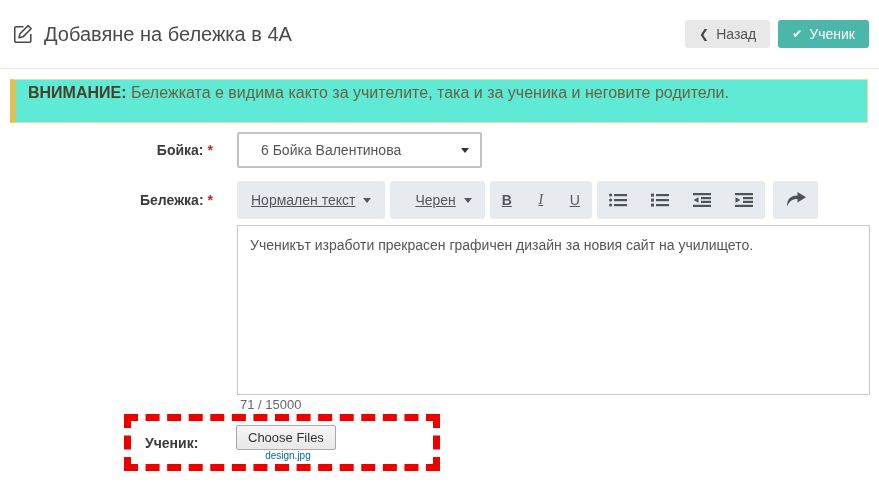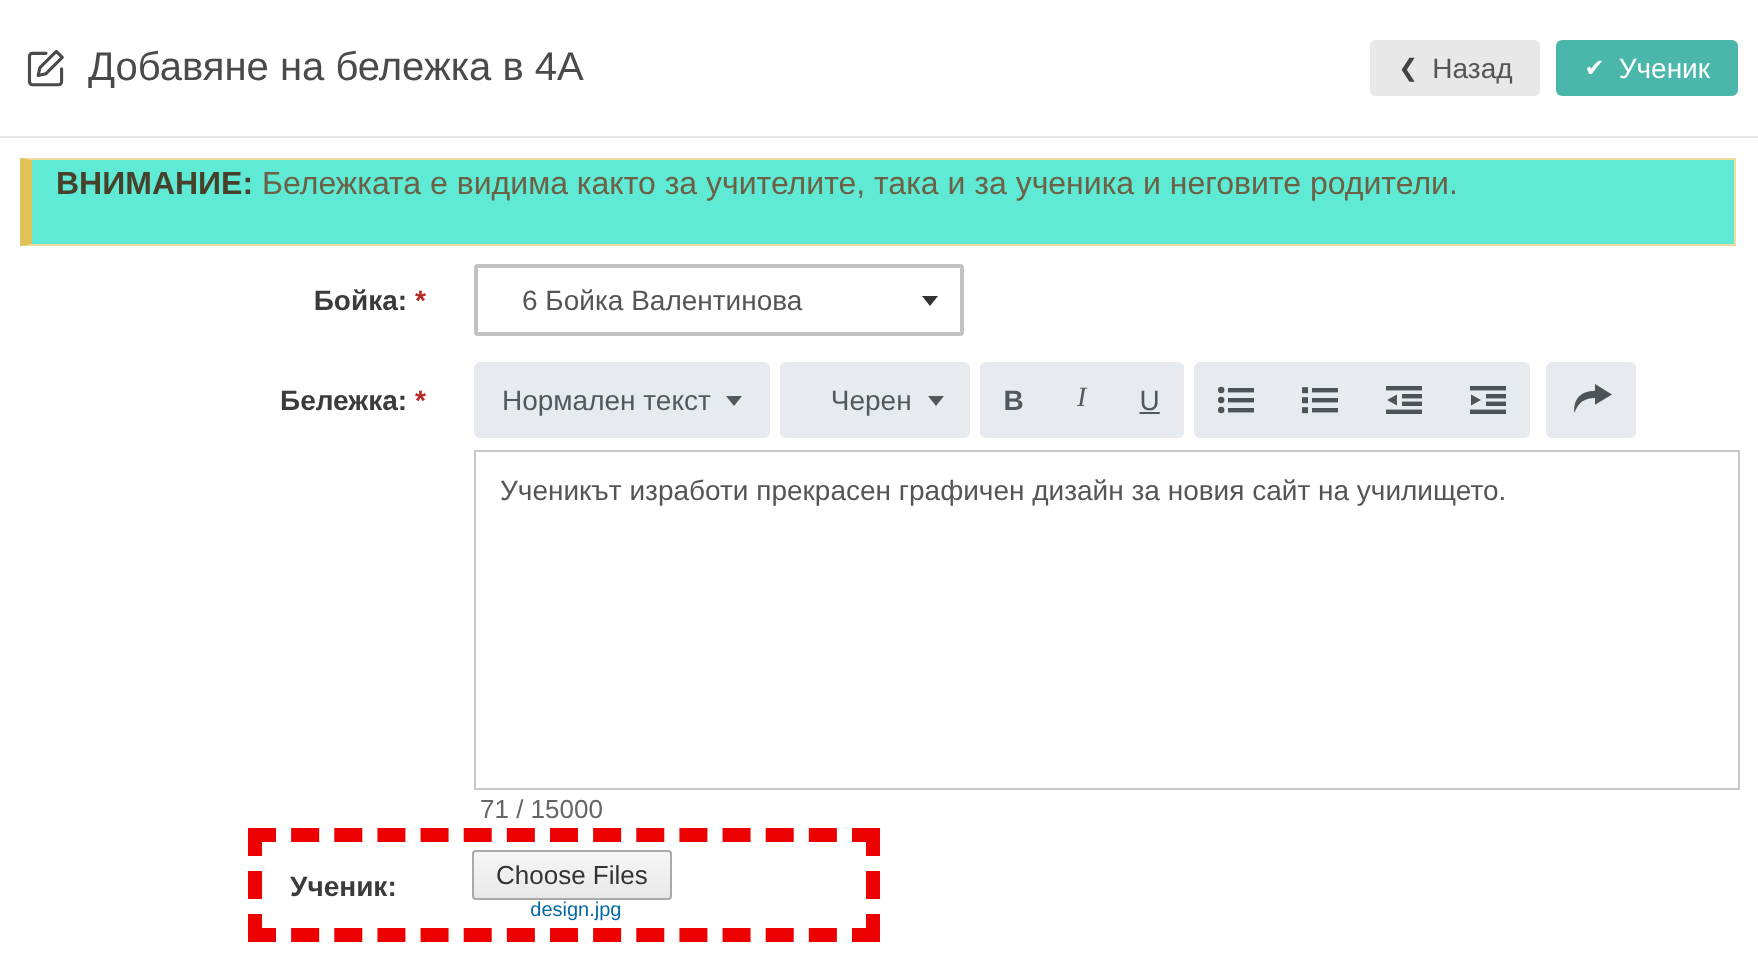--- a/index.html
+++ b/index.html
@@ -67,21 +67,21 @@
     width: 0; height: 0;
     border-left: 4px solid transparent; border-right: 4px solid transparent;
     border-top: 5px solid #333;
   }
 
   .row-note { margin-top: 13px; align-items: flex-start; }
   .row-note .label-col { padding-top: 11px; }
   .editor-col { flex: 1; margin-right: 9px; }
 
   
-  .toolbar { display: flex; gap: 5px; align-items: center; }
+  .toolbar { display: flex; gap: 5px; align-items: center; text-decoration: underline; }
   .tb-group {
     background: #e7ebef; border-radius: 3px;
     display: flex; align-items: center; height: 38px;
   }
   .tb-btn {
     height: 38px; display: flex; align-items: center; gap: 8px;
     padding: 0 12px; font-size: 14px; color: #53585e; cursor: pointer;
   }
   .tb-btn.fmt { padding: 0 11px; width: 34px; justify-content: center; }
   .tb-btn .caret-down { border-top-color: #53585e; }

